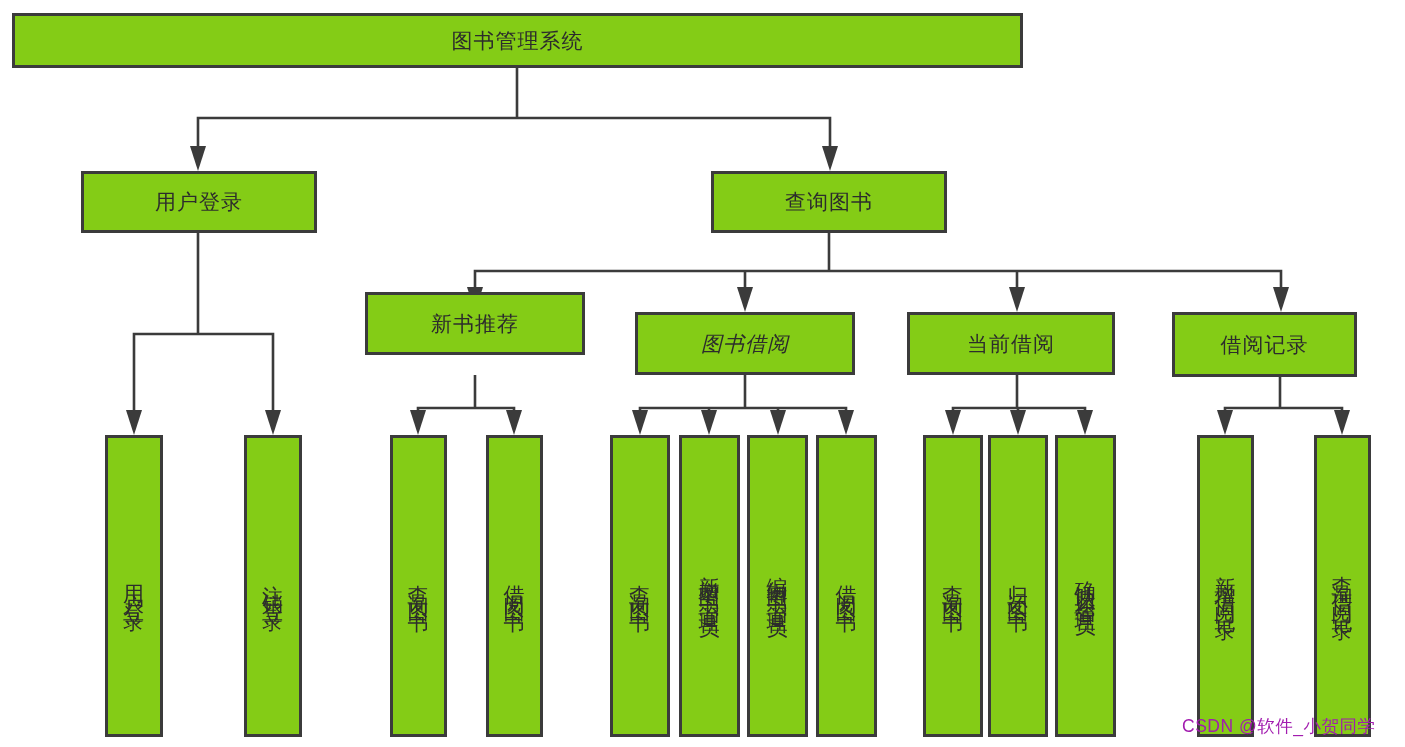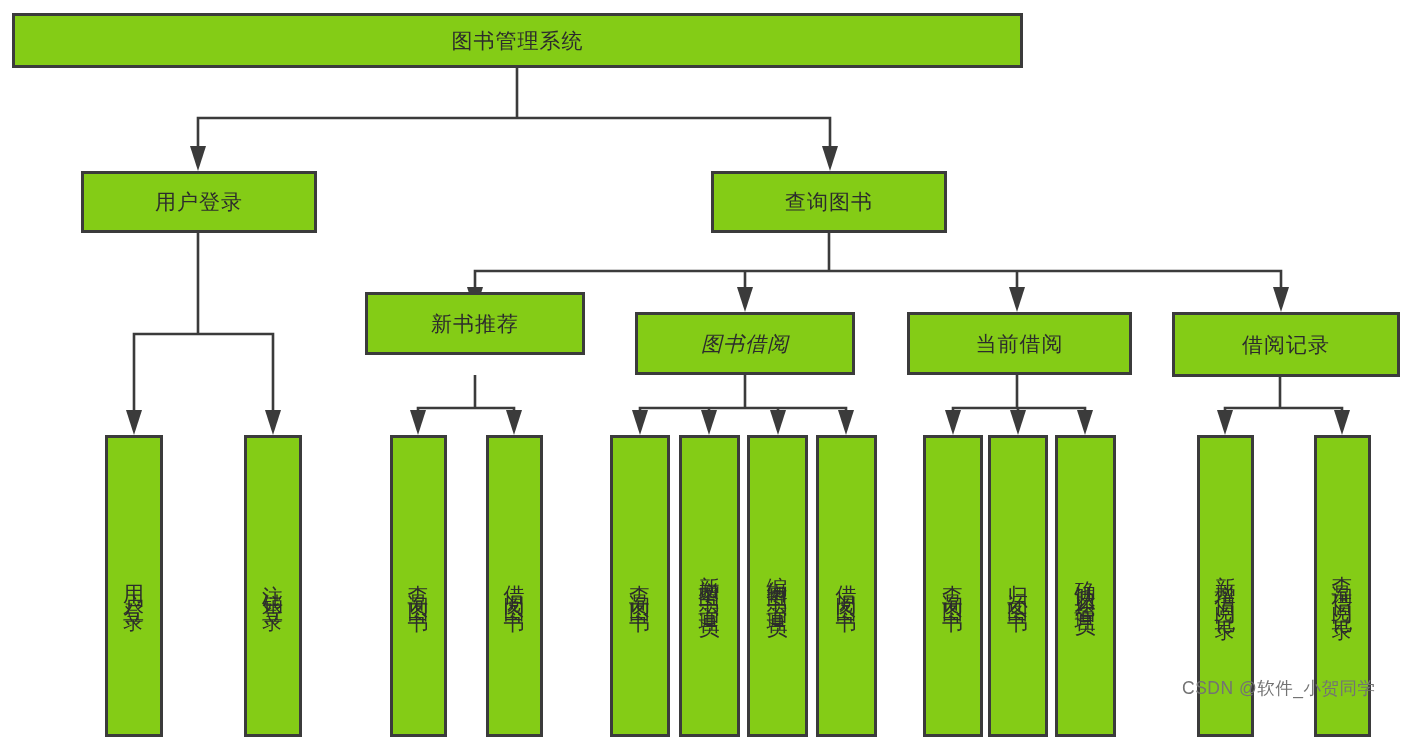--- a/index.html
+++ b/index.html
@@ -25,23 +25,23 @@
   .hbox{letter-spacing:1px;}
   .vbox{
     writing-mode:vertical-rl;
     text-orientation:mixed;
     letter-spacing:9px;
     white-space:normal;
     line-height:1;
   }
   .watermark{
     position:absolute;
-    left:1182px;top:676px;
+    left:1182px;top:714px;
     font-size:17.5px;
-    color:#737373;
+    color:#a21caf;
     letter-spacing:0.5px;
     z-index:3;
     white-space:nowrap;
   }
 </style>
 </head>
 <body>
 
 <div class="canvas">
 
@@ -85,22 +85,22 @@
     </g>
   </svg>
 
   <div class="node hbox" style="left:12px;top:13px;width:1011px;height:55px;">图书管理系统</div>
 
   <div class="node hbox" style="left:81px;top:171px;width:236px;height:62px;">用户登录</div>
   <div class="node hbox" style="left:711px;top:171px;width:236px;height:62px;">查询图书</div>
 
   <div class="node hbox" style="left:365px;top:292px;width:220px;height:63px;">新书推荐</div>
   <div class="node hbox" style="left:635px;top:312px;width:220px;height:63px;font-style:italic;">图书借阅</div>
-  <div class="node hbox" style="left:907px;top:312px;width:225px;height:63px;">当前借阅</div>
-  <div class="node hbox" style="left:1172px;top:312px;width:228px;height:65px;">借阅记录</div>
+  <div class="node hbox" style="left:907px;top:312px;width:208px;height:63px;">当前借阅</div>
+  <div class="node hbox" style="left:1172px;top:312px;width:185px;height:65px;">借阅记录</div>
 
   <div class="node vbox" style="left:105px;top:435px;width:58px;height:302px;">用户登录</div>
   <div class="node vbox" style="left:244px;top:435px;width:58px;height:302px;">注销登录</div>
 
   <div class="node vbox" style="left:390px;top:435px;width:57px;height:302px;">查询图书</div>
   <div class="node vbox" style="left:486px;top:435px;width:57px;height:302px;">借阅图书</div>
 
   <div class="node vbox" style="left:610px;top:435px;width:60px;height:302px;">查询图书</div>
   <div class="node vbox" style="left:679px;top:435px;width:61px;height:302px;letter-spacing:6px;">新增图书（管理员）</div>
   <div class="node vbox" style="left:747px;top:435px;width:61px;height:302px;letter-spacing:6px;">编辑图书（管理员）</div>

